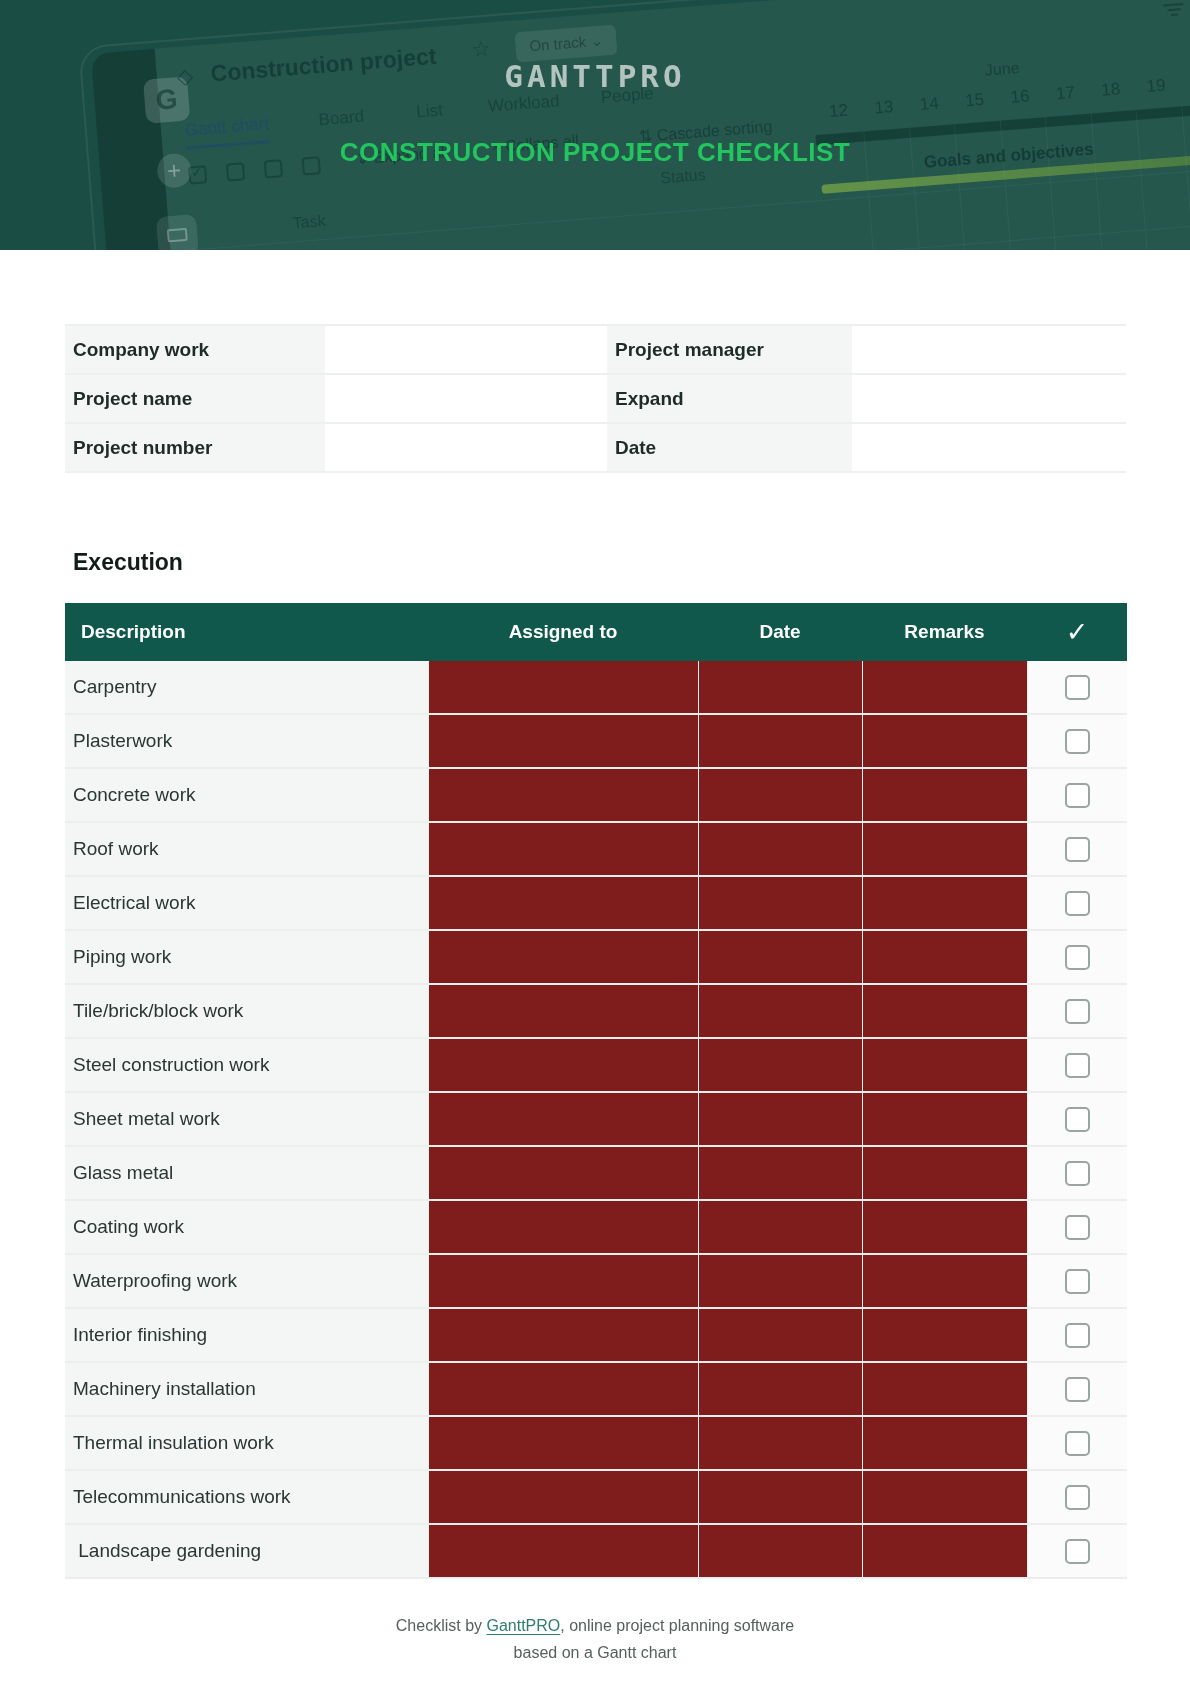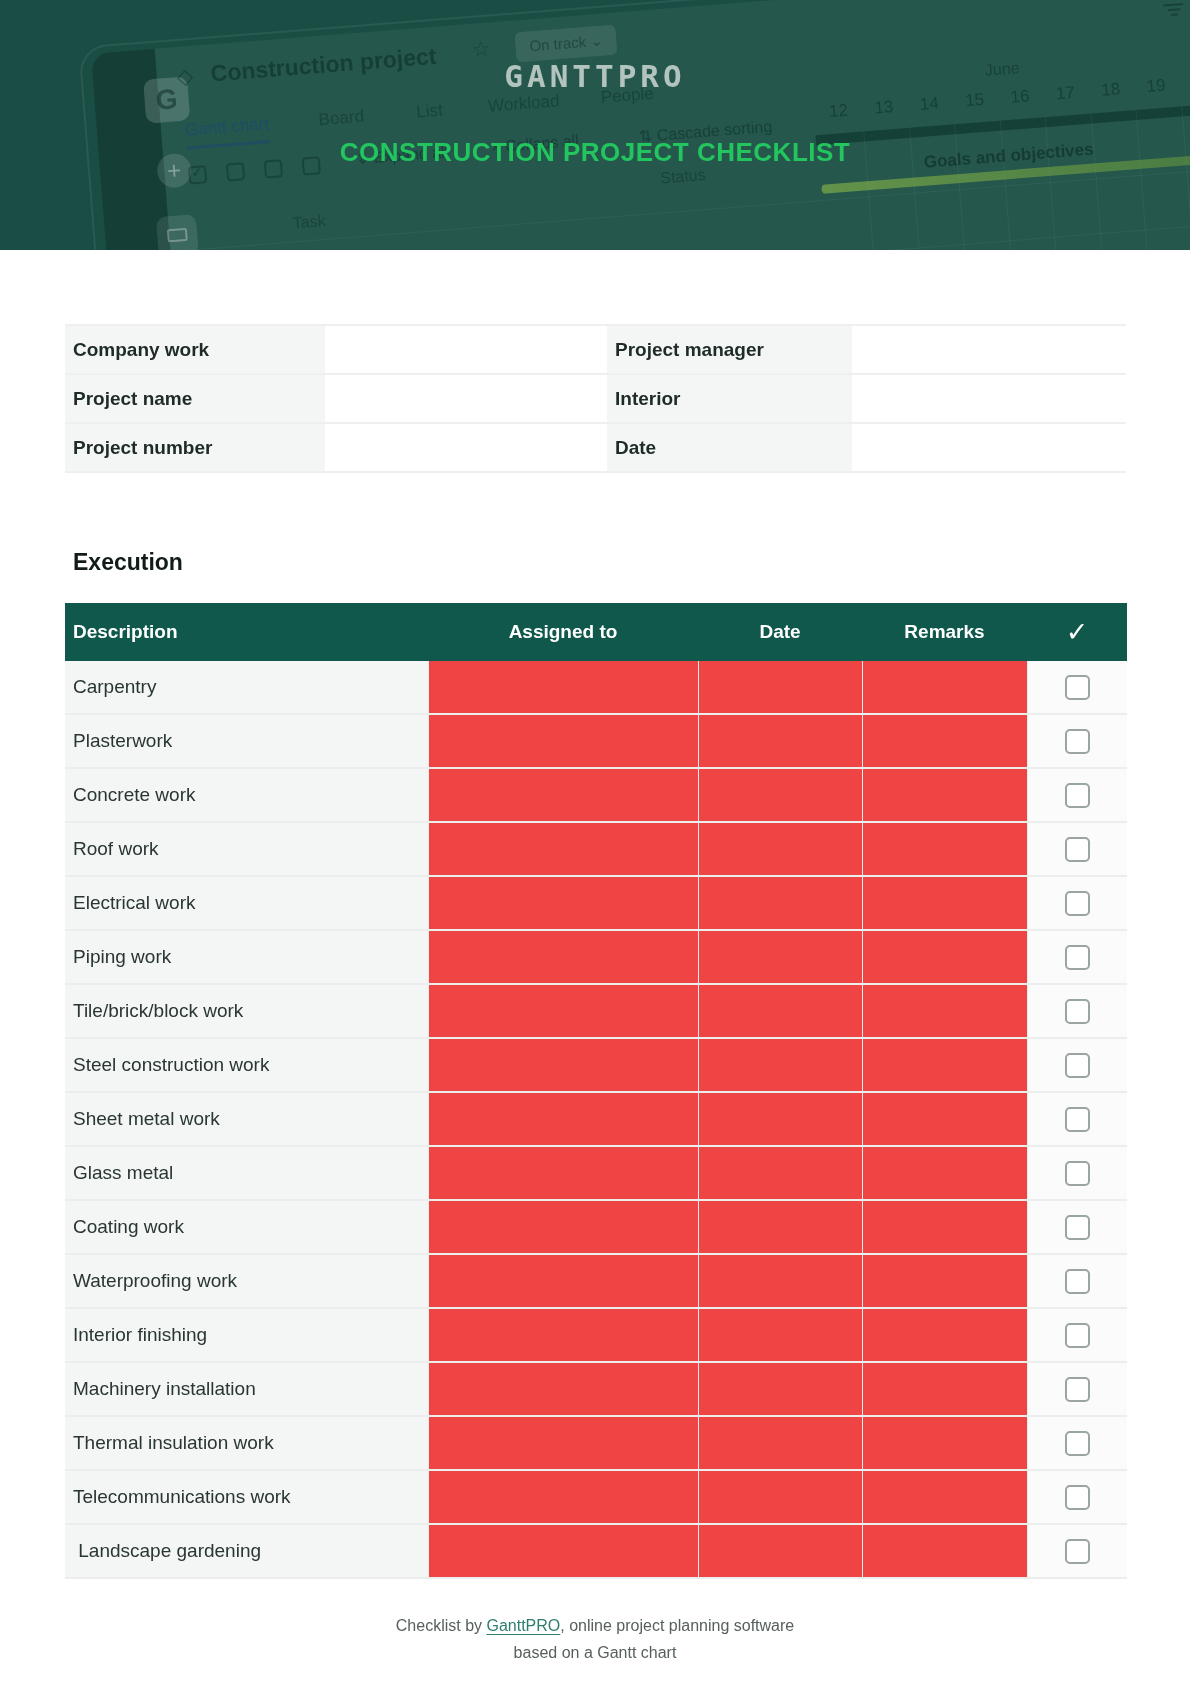--- a/index.html
+++ b/index.html
@@ -70,26 +70,26 @@
   .ic-v2{width:274px;background:#ffffff;}
   
   .section-title{
     position:absolute;left:65px;top:541px;margin:8px;
     font-size:23px;font-weight:800;color:#121d1a;
   }
   .checklist{position:absolute;left:65px;top:603px;width:1062px;}
   .chead{display:flex;height:58px;background:#0F584B;color:#ffffff;}
   .hc{display:flex;align-items:center;justify-content:center;height:100%;box-sizing:border-box;
       font-size:19px;font-weight:700;}
-  .hc.w-desc{width:363px;justify-content:flex-start;padding-left:8px;}
+  .hc.w-desc{width:363px;justify-content:flex-start;padding-left:16px;}
   .hc.w-asg{width:270px;}
   .hc.w-date{width:164px;}
   .hc.w-rem{width:165px;}
   .hc.w-chk{width:100px;font-size:27px;}
-  .crow{display:flex;height:54px;border-bottom:2px solid #eceeed;box-sizing:border-box;background:#ef4444;}
+  .crow{display:flex;height:54px;border-bottom:2px solid #eceeed;box-sizing:border-box;background:#7f1d1d;}
   .cc{box-sizing:border-box;display:flex;align-items:center;height:100%;border-left:1px solid #eceeed;}
   .cc.w-desc{width:363px;border-left:none;background:#f3f6f5;padding-left:8px;
              font-size:19px;color:#2a3633;white-space:pre-wrap;}
   .cc.w-asg{width:270px;}
   .cc.w-date{width:164px;}
   .cc.w-rem{width:165px;}
   .cc.w-chk{width:100px;background:#fafbfa;justify-content:center;}
   .checkbox{width:21px;height:21px;border:2px solid #9aa4a1;border-radius:5px;background:#ffffff;}
   
   .footer{position:absolute;left:0;top:1612px;width:100%;text-align:center;
@@ -174,21 +174,21 @@
 <section class="info-table" id="info-table">
     <div class="info-row">
       <div class="info-cell ic-l1">Company work</div>
       <div class="info-cell ic-v1"></div>
       <div class="info-cell ic-l2">Project manager</div>
       <div class="info-cell ic-v2"></div>
     </div>
     <div class="info-row">
       <div class="info-cell ic-l1">Project name</div>
       <div class="info-cell ic-v1"></div>
-      <div class="info-cell ic-l2">Interior</div>
+      <div class="info-cell ic-l2">Expand</div>
       <div class="info-cell ic-v2"></div>
     </div>
     <div class="info-row">
       <div class="info-cell ic-l1">Project number</div>
       <div class="info-cell ic-v1"></div>
       <div class="info-cell ic-l2">Date</div>
       <div class="info-cell ic-v2"></div>
     </div>
   </section>
 

